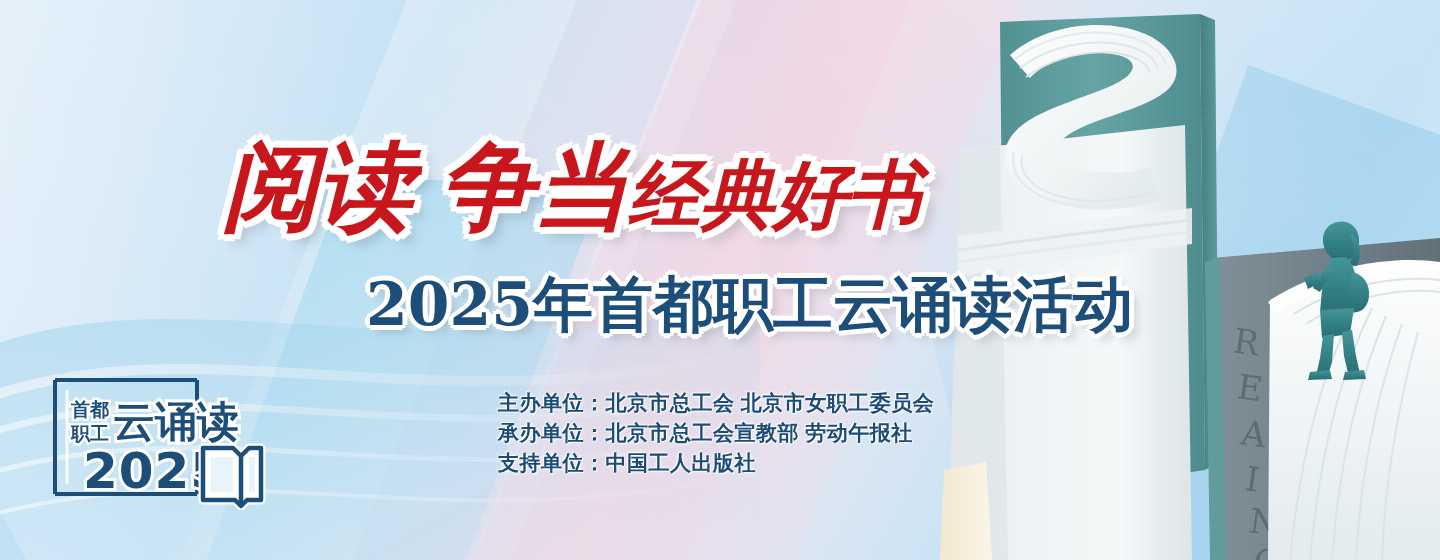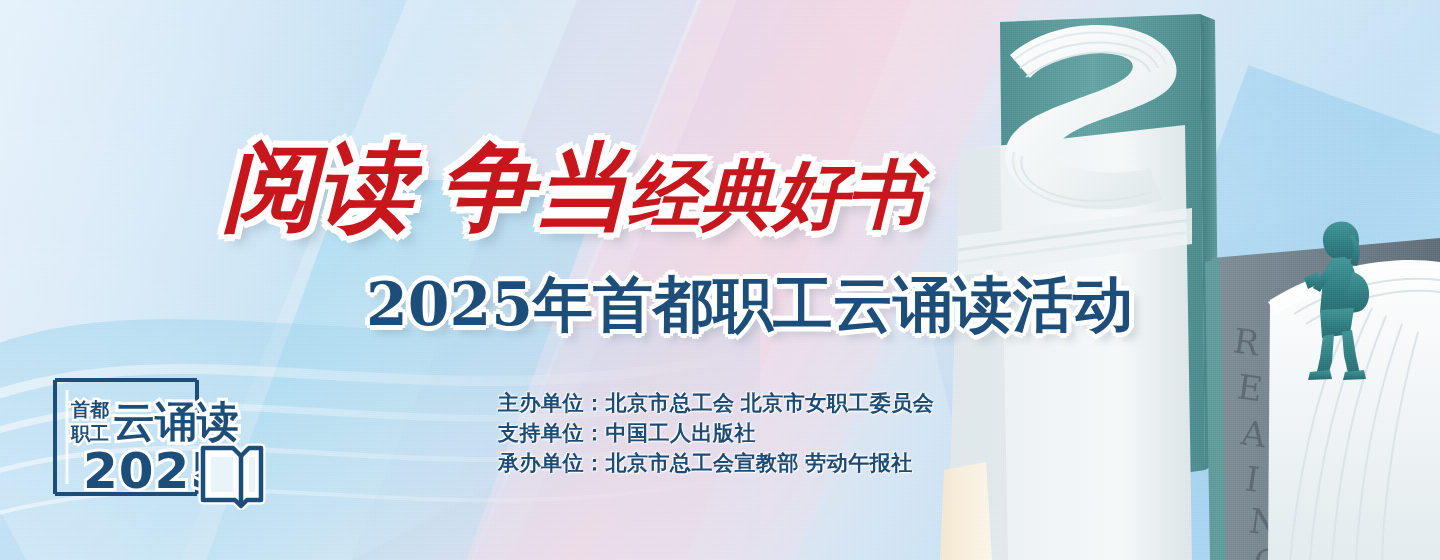--- a/index.html
+++ b/index.html
@@ -311,22 +311,22 @@
       <span class="hl-gap"></span>
       <span class="hl-big">争当</span>
       <span class="hl-small">经典好书</span>
     </div>
   </div>
 
   <div class="subtitle">2025年首都职工云诵读活动</div>
 
   <div class="credits">
     <div>主办单位：北京市总工会  北京市女职工委员会</div>
+    <div>承办单位：北京市总工会宣教部  劳动午报社</div>
     <div>支持单位：中国工人出版社</div>
-    <div>承办单位：北京市总工会宣教部  劳动午报社</div>
   </div>
 
   <div class="badge">
     <svg width="222" height="136" viewBox="0 0 222 136">
 
       <g>
         <path d="M8,6 L150,6 M8,6 L8,120 M8,120 L150,120" fill="none" stroke="#1d4e79" stroke-width="4"></path>
         <path d="M150,6 L150,44 M150,82 L150,120" fill="none" stroke="#1d4e79" stroke-width="4"></path>
         <path d="M20,16 L20,110" fill="none" stroke="#ffffff" stroke-width="3" opacity=".85"></path>
       </g>

